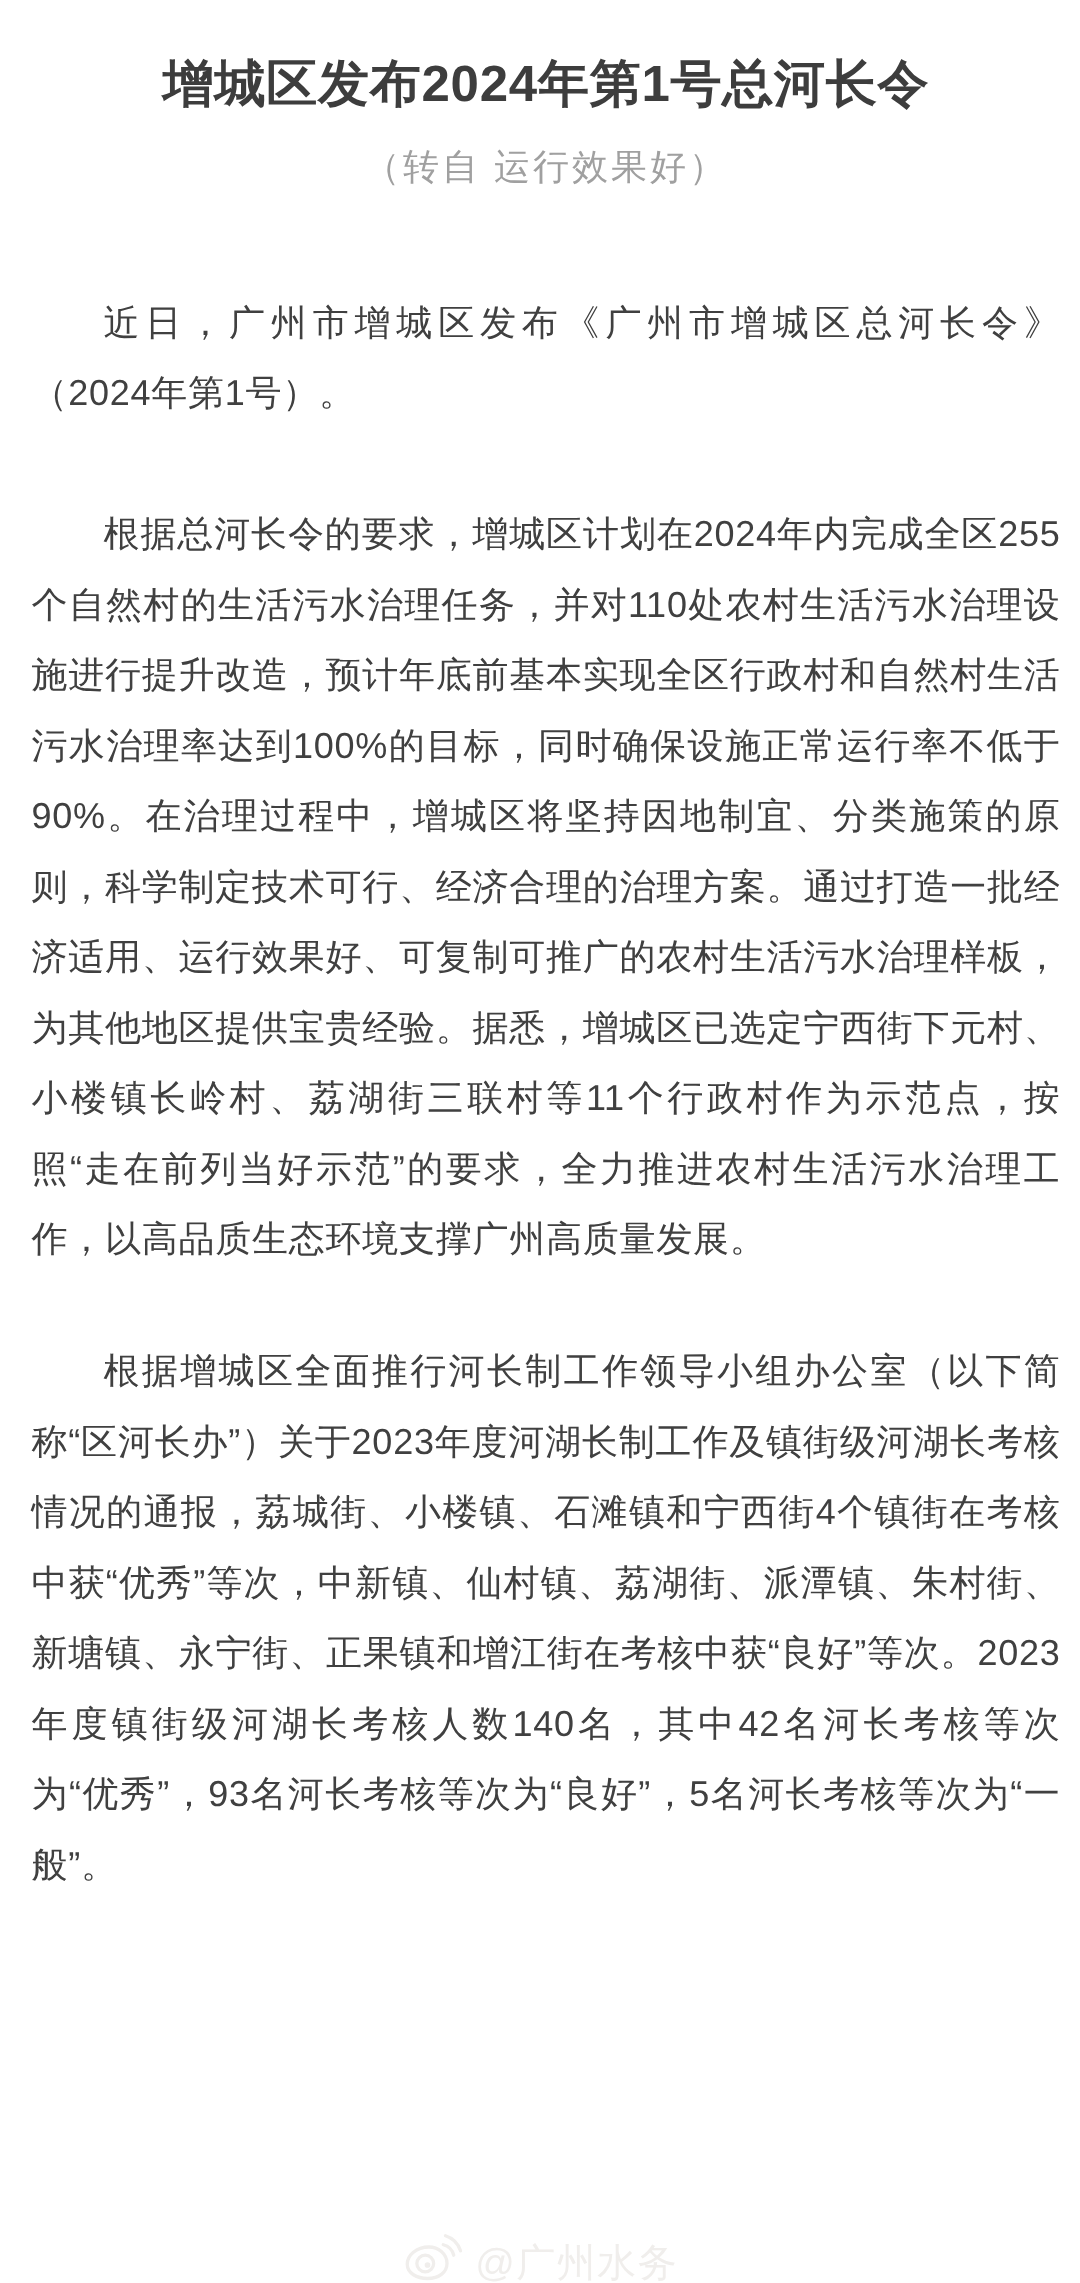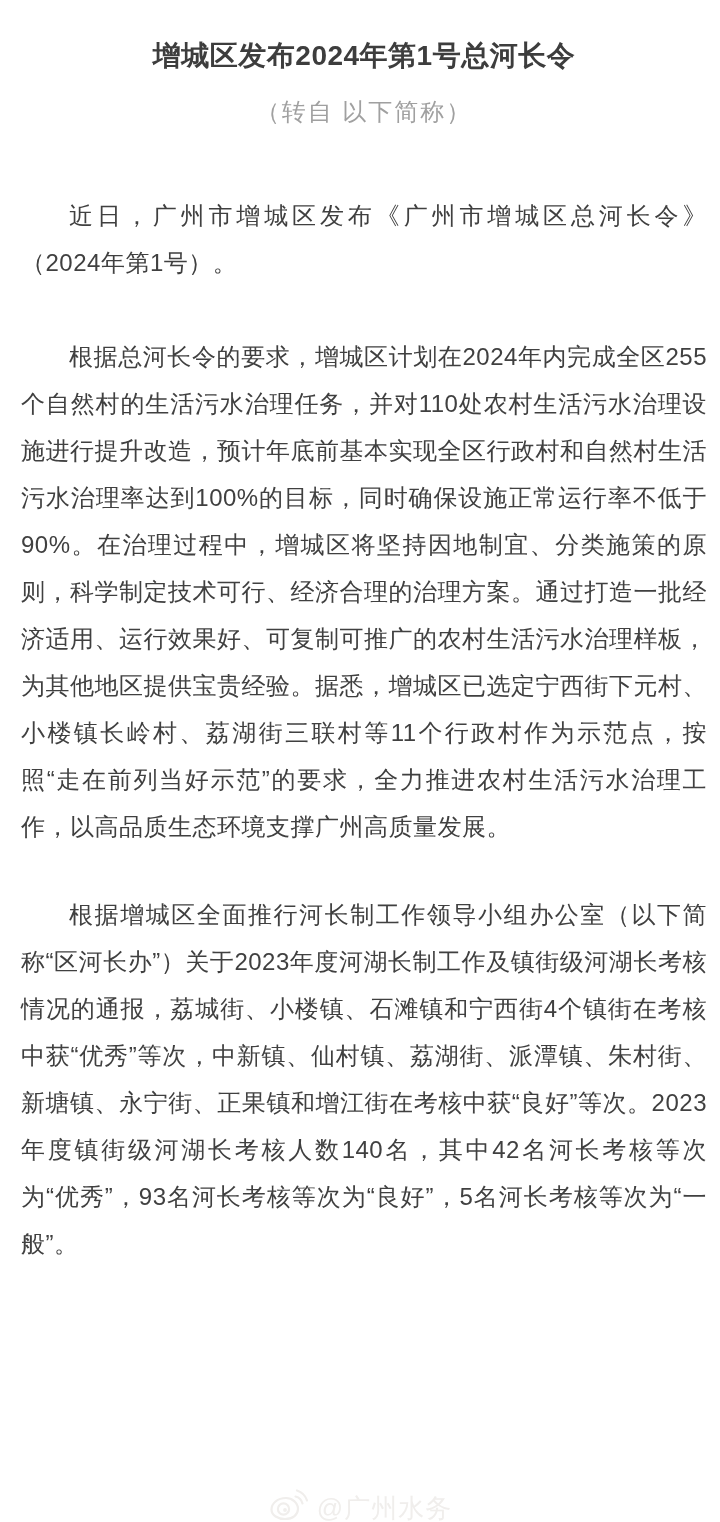--- a/index.html
+++ b/index.html
@@ -10,21 +10,21 @@
     background: #ffffff;
     overflow: hidden;
     font-family: "Liberation Sans", sans-serif;
   }
   .content {
     padding-left: 21px;
     padding-right: 13px;
   }
   .article-title {
     margin: 32px 0 0 0;
-    font-size: 28px;
+    font-size: 34px;
     line-height: 48px;
     font-weight: 700;
     color: #3d3d3d;
     text-align: center;
     letter-spacing: 0.5px;
   }
   .title-line { display: block; }
   .source-note {
     margin-top: 14px;
     font-size: 24px;
@@ -65,21 +65,21 @@
 </head>
 <body>
 
 <div class="page">
   <div class="content">
 
     <h1 class="article-title">
       <span class="title-line">增城区发布2024年第1号总河长令</span>
     </h1>
 
-    <div class="source-note">（转自 以下简称）</div>
+    <div class="source-note">（转自 运行效果好）</div>
 
     <p class="body-paragraph p1">近日，广州市增城区发布《广州市增城区总河长令》（2024年第1号）。</p>
     <p class="body-paragraph p2">根据总河长令的要求，增城区计划在2024年内完成全区255个自然村的生活污水治理任务，并对110处农村生活污水治理设施进行提升改造，预计年底前基本实现全区行政村和自然村生活污水治理率达到100%的目标，同时确保设施正常运行率不低于90%。在治理过程中，增城区将坚持因地制宜、分类施策的原则，科学制定技术可行、经济合理的治理方案。通过打造一批经济适用、运行效果好、可复制可推广的农村生活污水治理样板，为其他地区提供宝贵经验。据悉，增城区已选定宁西街下元村、小楼镇长岭村、荔湖街三联村等11个行政村作为示范点，按照“走在前列当好示范”的要求，全力推进农村生活污水治理工作，以高品质生态环境支撑广州高质量发展。</p>
     <p class="body-paragraph p3">根据增城区全面推行河长制工作领导小组办公室（以下简称“区河长办”）关于2023年度河湖长制工作及镇街级河湖长考核情况的通报，荔城街、小楼镇、石滩镇和宁西街4个镇街在考核中获“优秀”等次，中新镇、仙村镇、荔湖街、派潭镇、朱村街、新塘镇、永宁街、正果镇和增江街在考核中获“良好”等次。2023年度镇街级河湖长考核人数140名，其中42名河长考核等次为“优秀”，93名河长考核等次为“良好”，5名河长考核等次为“一般”。</p>
 
   </div>
 
   <div class="watermark">
     <span class="weibo-icon">
       <svg width="40" height="35" viewBox="0 0 40 35" fill="none" xmlns="http://www.w3.org/2000/svg">

